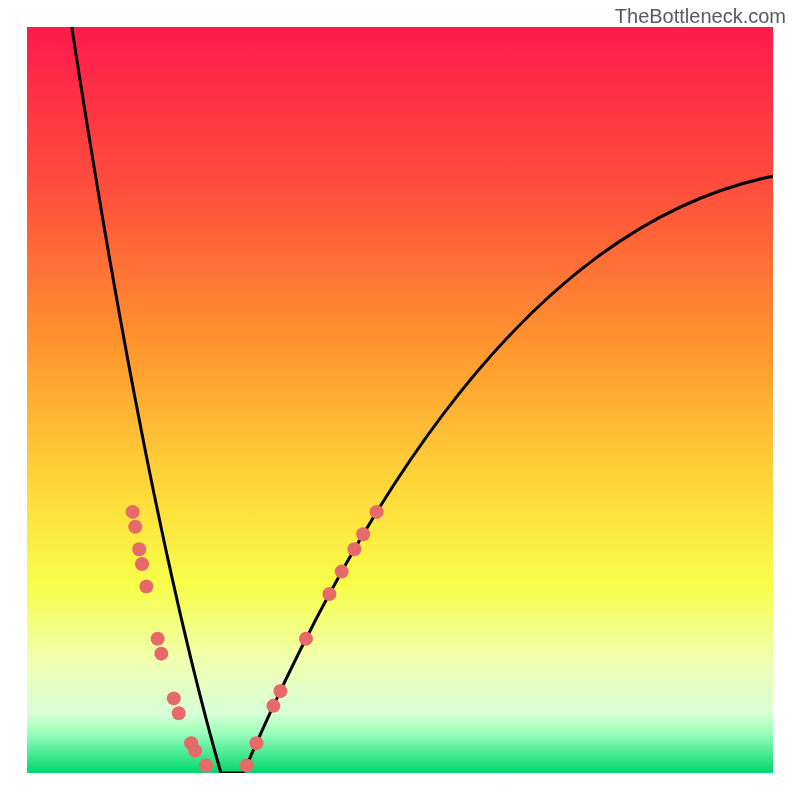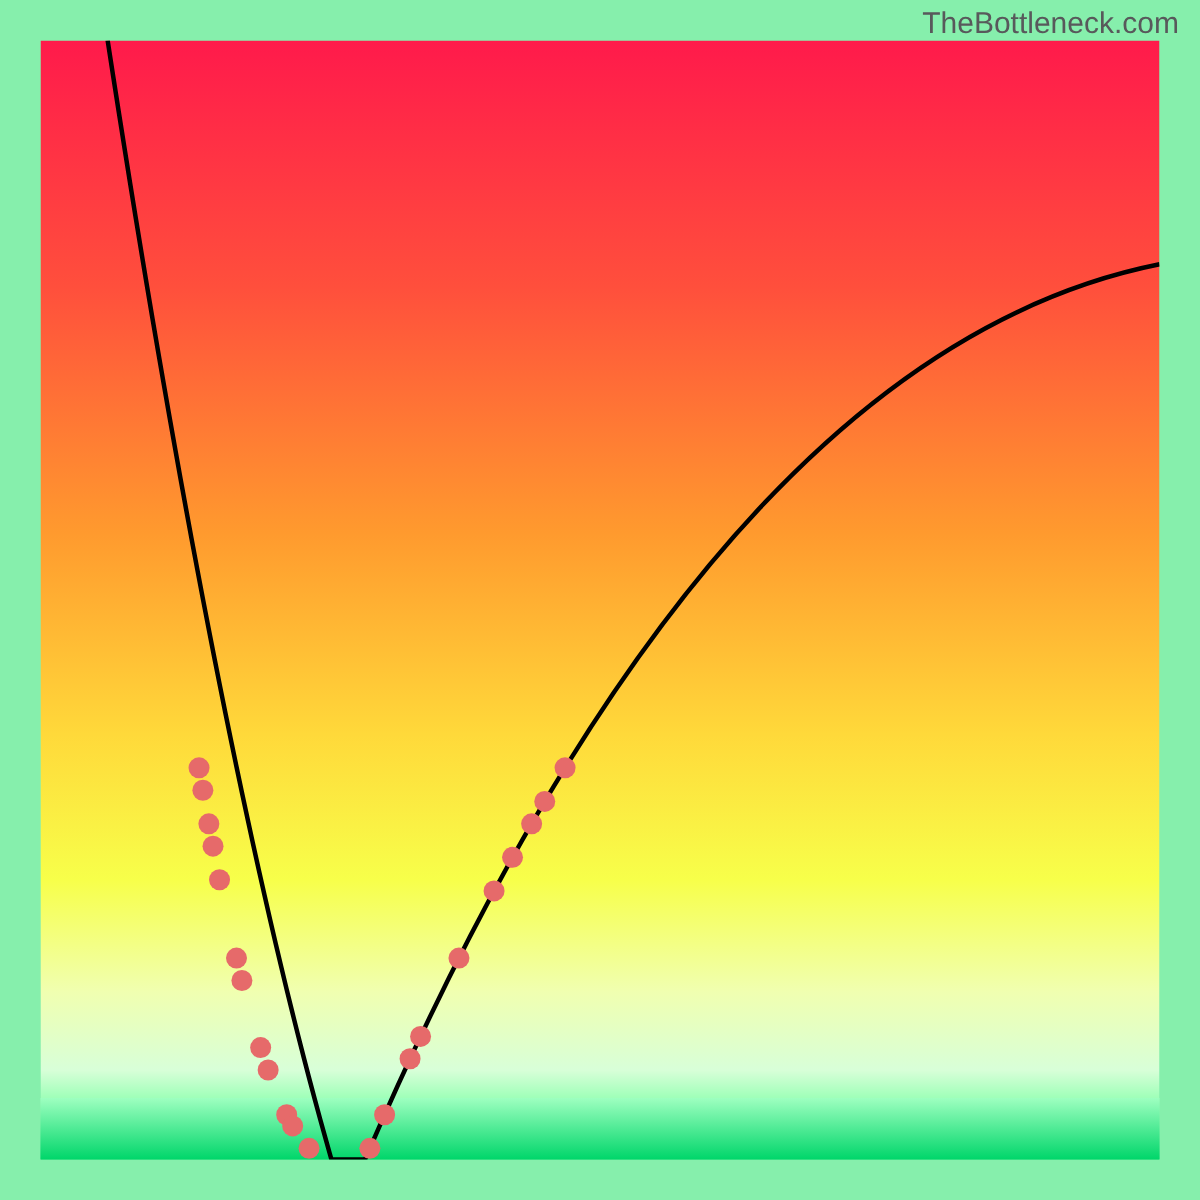--- a/index.html
+++ b/index.html
@@ -1,17 +1,17 @@
 <!DOCTYPE html>
 <html><head>
   <meta charset="utf-8">
   <style>
     body { margin:0; padding:0; background:#000; font-family:Arial,sans-serif; }
     .stage { width:800px; height:800px; }
-    .plot { position:relative; width:800px; height:800px; background:#86efac; }
+    .plot { position:relative; width:800px; height:800px; background:#ffffff; }
     .gradient { position:absolute; left:27px; top:27px; width:746px; height:746px; }
     .watermark { position:absolute; top:5px; right:14px; font-size:20px; font-weight:500; color:#58595b; letter-spacing:0; }
     .curve,.dots { position:absolute; left:27px; top:27px; pointer-events:none; }
     .greenband { position:absolute; left:27px; width:746px; }
   </style>
 </head>
 <body>
 
 <div class="stage">
   <div class="plot">

